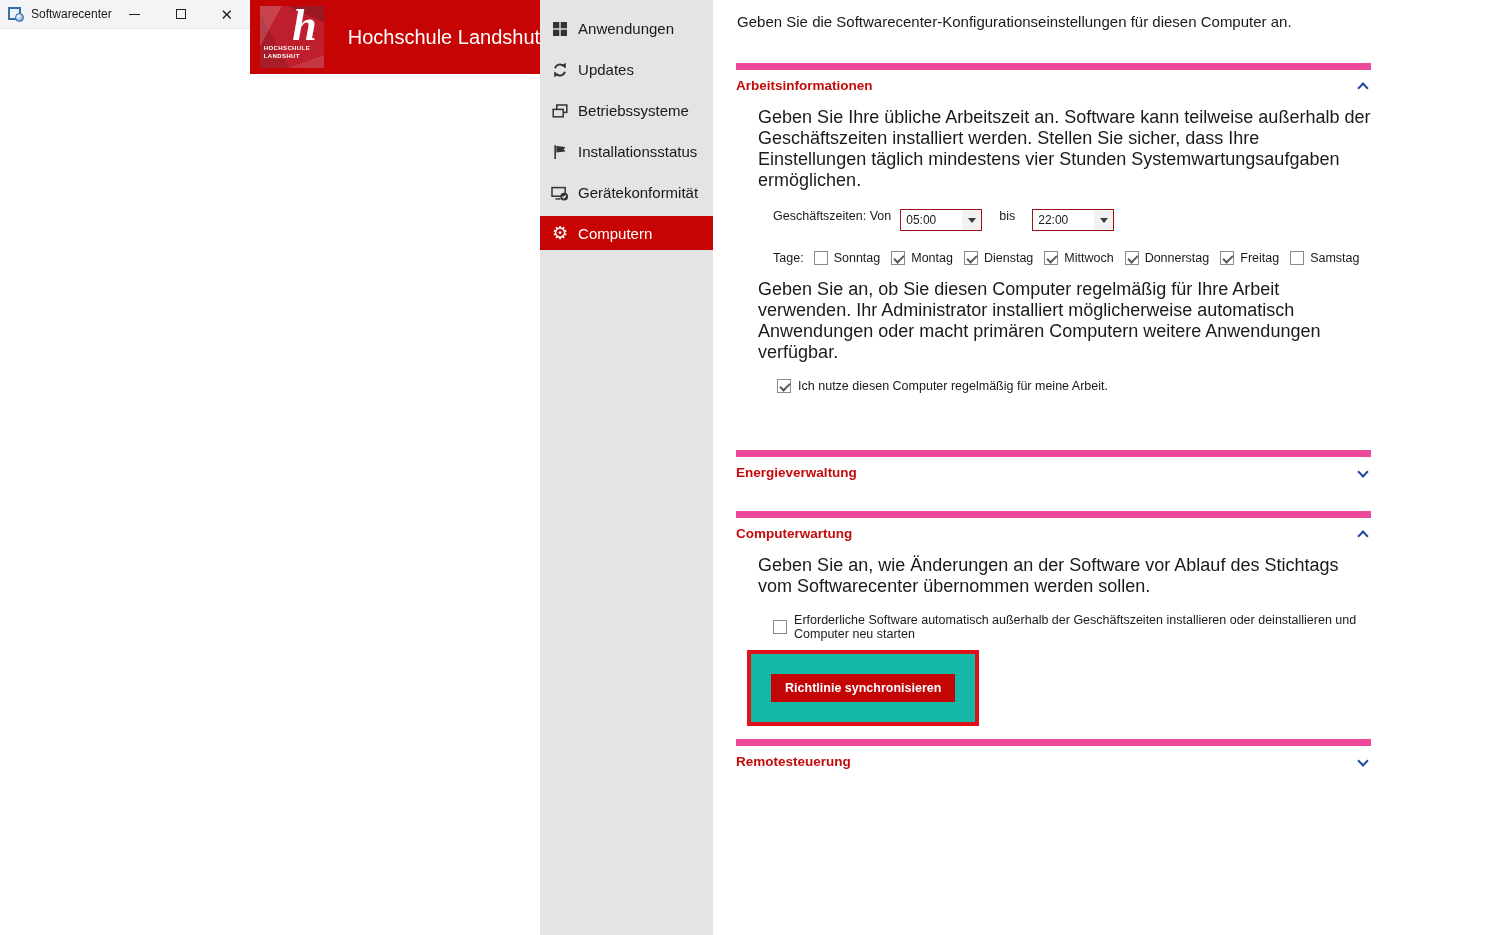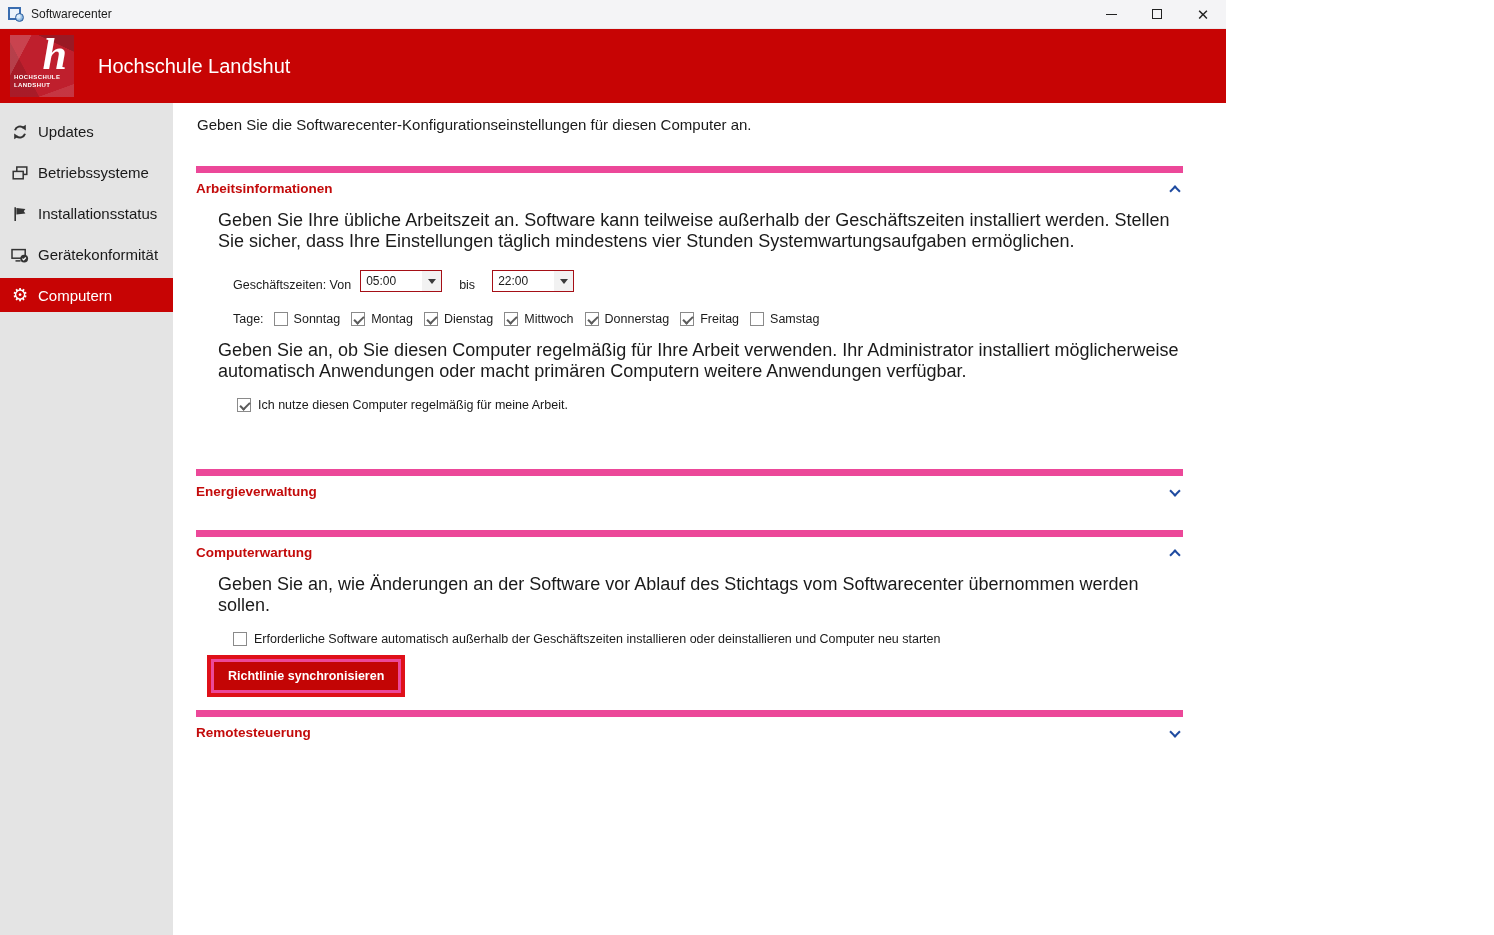--- a/index.html
+++ b/index.html
@@ -1,18 +1,18 @@
 <!DOCTYPE html>
 <html><head>
 <meta charset="utf-8">
 <style>
   * { margin:0; padding:0; box-sizing:border-box; }
   html,body { width:1494px; height:935px; overflow:hidden; background:#fff;
               font-family:"Liberation Sans", sans-serif; color:#1a1a1a; }
-  .window { width:1226px; height:935px; display:flex; flex-direction:column; background:#fff; }
+  .window { width:1226px; height:935px; display:flex; flex-direction:row; background:#fff; }
 
   
   .titlebar { height:29px; background:#f4f4f6; display:flex; align-items:center; flex:none; border-bottom:1px solid #e9e9ec; }
   .titlebar .appicon { width:16px; height:16px; margin:0 7px 0 8px; position:relative; flex:none; }
   .titlebar .appicon .win { position:absolute; left:0; top:1px; width:13px; height:13px; border:2px solid #3a6db0; background:#eaf2fb; }
   .titlebar .appicon .disc { position:absolute; right:0; bottom:0; width:9px; height:9px; border-radius:50%;
                              background:radial-gradient(circle at 35% 35%, #dfeefc 20%, #74a7d8 70%, #2f5f9e 100%); border:1px solid #2f5f9e; }
   .titlebar .title { font-size:12px; color:#1a1a1a; }
   .titlebar .spacer { flex:1; }
   .winctl { width:46px; height:29px; display:flex; align-items:center; justify-content:center; cursor:pointer; }
@@ -50,21 +50,21 @@
   .sec-head { display:flex; align-items:center; justify-content:space-between; padding-top:8px; }
   .sec-title { color:#c30b0b; font-size:13.5px; font-weight:bold; }
   .chev { width:12px; height:10px; position:relative; cursor:pointer; margin-right:2px; }
   .chev::before { content:""; position:absolute; left:2px; width:6px; height:6px;
                   border-left:2px solid #1f4ba0; border-top:2px solid #1f4ba0; }
   .chev.up::before   { top:3px; transform:rotate(45deg); }
   .chev.down::before { top:0px; transform:rotate(225deg); }
 
   .desc { font-size:18px; margin-left:22px; margin-top:14px; color:#1a1a1a; }
 
-  .hours-row { display:flex; align-items:flex-end; margin-left:37px; margin-top:18px; font-size:12.5px; gap:9px; }
+  .hours-row { display:flex; align-items:flex-start; margin-left:37px; margin-top:18px; font-size:12.5px; gap:9px; }
   .select { display:inline-flex; align-items:center; width:82px; height:22px; border:1px solid #a50f16;
             background:#fff; font-size:12px; cursor:pointer; }
   .select .val { flex:1; padding-left:5px; }
   .select .arrowbox { width:19px; height:100%; display:flex; align-items:center; justify-content:center; background:#f2f2f2; }
   .select .arrow { width:0; height:0; border-left:4px solid transparent; border-right:4px solid transparent; border-top:5px solid #3c3c3c; }
   .bis { margin:0 8px; }
 
   .days-row { display:flex; align-items:center; margin-left:37px; margin-top:20px; font-size:12.5px; }
   .days-row .dlabel { margin-right:10px; }
   .day { display:flex; align-items:center; margin-right:11px; cursor:pointer; }
@@ -76,21 +76,21 @@
 
   .cb-row { display:flex; align-items:center; font-size:12.5px; cursor:pointer; }
   .usage-row { margin-left:41px; margin-top:16px; margin-bottom:57px; }
   .usage-row .txt, .maint-cb .txt { margin-left:7px; }
 
   .sec-gap { height:31px; }
 
   .maint-cb { margin-left:37px; margin-top:16px; }
 
   .sync-outer { display:inline-block; margin-left:11px; margin-top:9px; margin-bottom:13px;
-                border:4px solid #df1019; background:#ec4899; padding:3px; }
+                border:4px solid #df1019; background:#14b8a6; padding:20px; }
   .sync-btn { background:#c30505; color:#fff; font-weight:bold; font-size:12.5px;
               padding:7px 14px; cursor:pointer; font-family:"Liberation Sans", sans-serif; }
 
   svg { display:block; }
 </style>
 </head>
 <body>
 
 <div class="window">
 
@@ -120,20 +120,31 @@
         <span>LANDSHUT</span>
       </div>
     </div>
     <div class="brand">Hochschule Landshut</div>
   </div>
 
   <div class="bodyrow">
 
     <div class="sidebar">
 
+      <div class="nav-item">
+        <span class="nicon">
+          <svg width="16" height="16" viewBox="0 0 16 16">
+              <rect x="1" y="1" width="6.3" height="6.3" fill="#333"></rect>
+              <rect x="8.7" y="1" width="6.3" height="6.3" fill="#333"></rect>
+              <rect x="1" y="8.7" width="6.3" height="6.3" fill="#333"></rect>
+              <rect x="8.7" y="8.7" width="6.3" height="6.3" fill="#333"></rect>
+            </svg>
+        </span>
+        <span>Anwendungen</span>
+      </div>
 
       <div class="nav-item">
         <span class="nicon">
           <svg width="16" height="16" viewBox="0 0 16 16" fill="none">
             <path d="M3 6.2 A5.3 5.3 0 0 1 11.6 3.8" stroke="#333" stroke-width="2"></path>
             <polygon points="13.8,0.8 13.8,6.4 9.5,3.6" fill="#333"></polygon>
             <path d="M13 9.8 A5.3 5.3 0 0 1 4.4 12.2" stroke="#333" stroke-width="2"></path>
             <polygon points="2.2,15.2 2.2,9.6 6.5,12.4" fill="#333"></polygon>
           </svg>
         </span>

